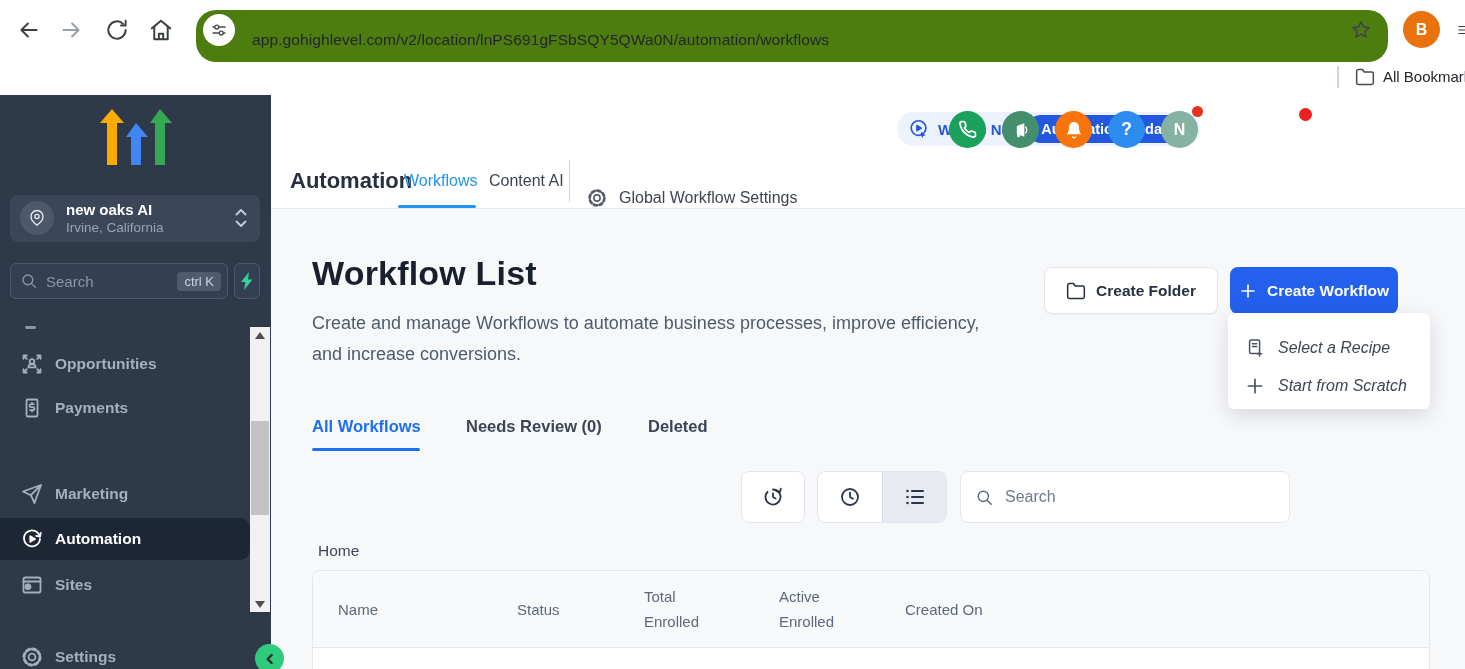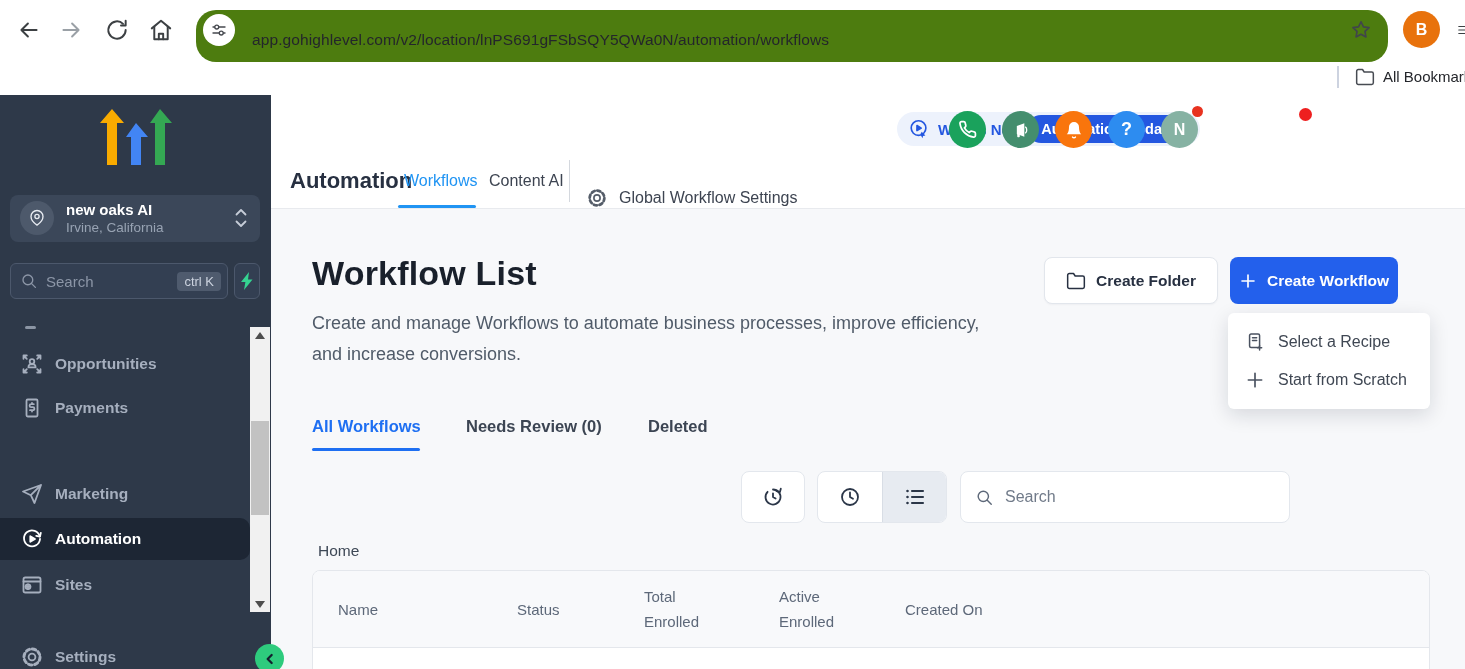--- a/index.html
+++ b/index.html
@@ -81,28 +81,28 @@
   .hdr-underline { left:398px; top:205px; width:78px; height:3px; background:#2094f3; border-radius:2px; }
   .hdr-div { left:569px; top:160px; width:1px; height:42px; background:#d4d8de; }
   .gws { left:586px; top:168px; display:flex; align-items:center; gap:11px; color:#3d4451; font-size:16px;margin-top:19px; }
   .gws .gic { width:22px; height:22px; color:#555d69; }
 
   
   .content { left:271px; top:209px; width:1194px; height:460px; background:#f7f8fa; }
   .h1 { left:312px; top:254px; font-size:34px; font-weight:700; color:#19202b; letter-spacing:.2px; }
   .desc { left:312px; top:308px; width:700px; font-size:18px; line-height:31px; color:#505b69; }
   .btn { border-radius:8px; display:flex; align-items:center; justify-content:center;
-    gap:10px; font-size:15.5px; font-weight:600; }
+    gap:10px; font-size:15.5px; font-weight:600;margin-top:10px; }
   .btn.light { background:#fff; border:1px solid #e2e6ec; color:#273041;
     box-shadow:0 1px 2px rgba(16,24,40,.04); }
   .btn.primary { background:#2360ec; color:#fff; }
   .cf-btn { left:1044px; top:257px; width:174px; height:47px; }
   .cw-btn { left:1230px; top:257px; width:168px; height:47px; }
   .dropdown { left:1228px; top:313px; width:202px; height:96px; background:#fff;
-    border-radius:6px; box-shadow:0 6px 20px rgba(16,24,40,.14); padding:10px 0; }
+    border-radius:6px; box-shadow:0 6px 20px rgba(16,24,40,.14); padding:16px 0;font-style:italic; }
   .dd-item { height:38px; display:flex; align-items:center; padding-left:17px; gap:13px;
     font-size:16px; color:#3f4753; }
   .dd-item .ddic { width:20px; height:20px; color:#4a5260; flex:none; }
 
   .sub-tab { top:417px; font-size:16.5px; color:#3c4553;font-weight:bold; }
   .sub-tab.active { color:#1e6ff2; font-weight:600; }
   .sub-underline { left:312px; top:448px; width:108px; height:3px; background:#1e6ff2; border-radius:2px; }
 
   .tool { top:471px; height:52px; background:#fff; border:1px solid #e3e7ed; border-radius:8px; }
   .hist-btn { left:741px; width:64px; display:flex; align-items:center; justify-content:center; color:#2b3648; }

